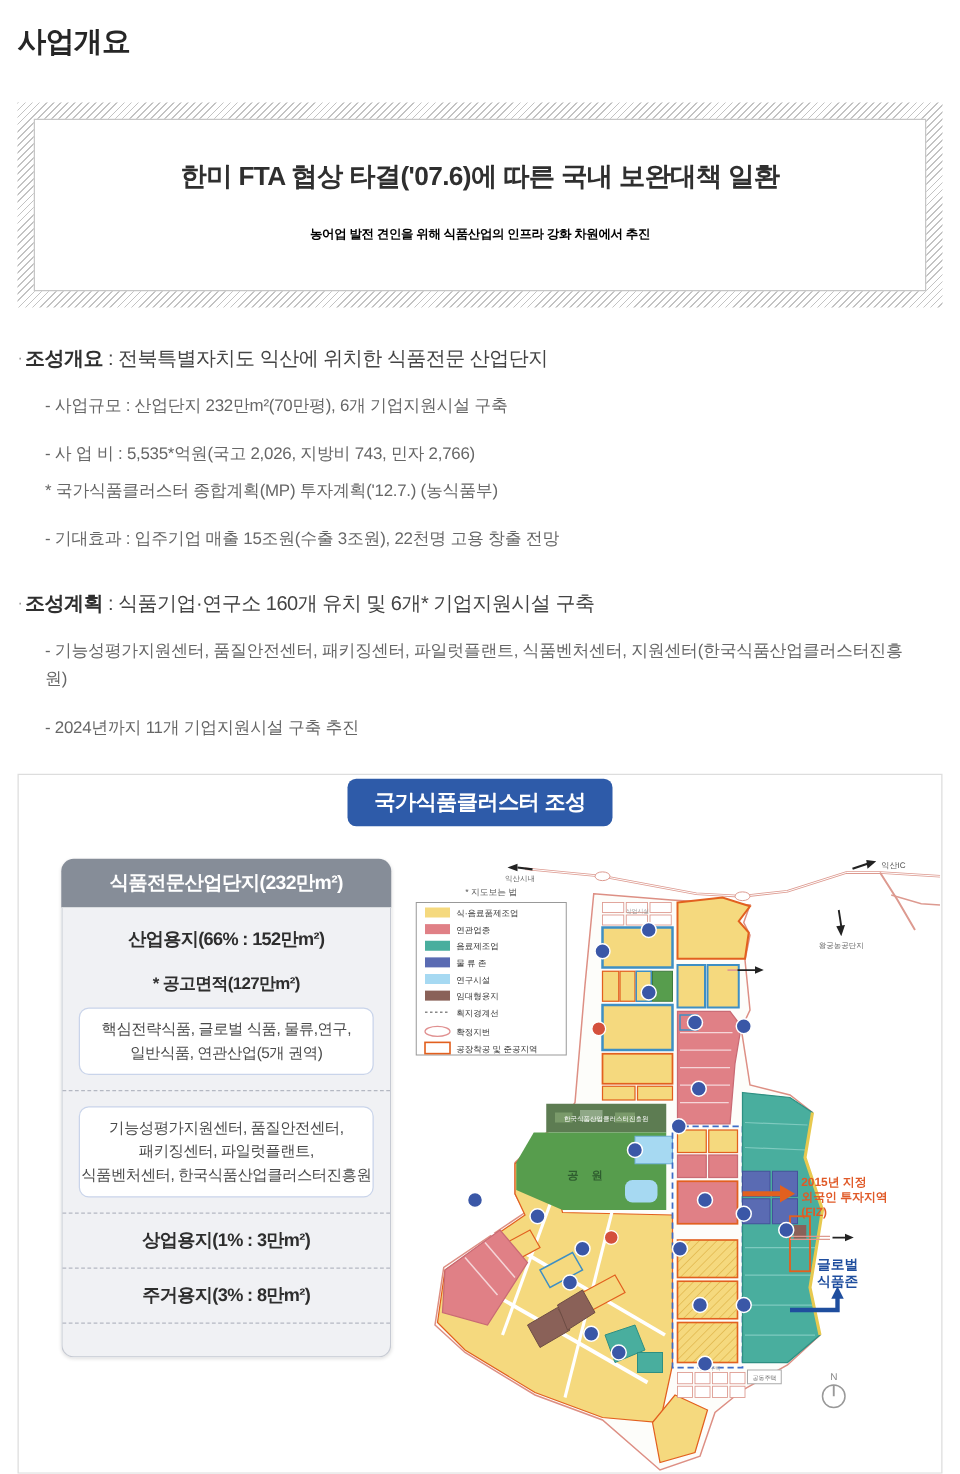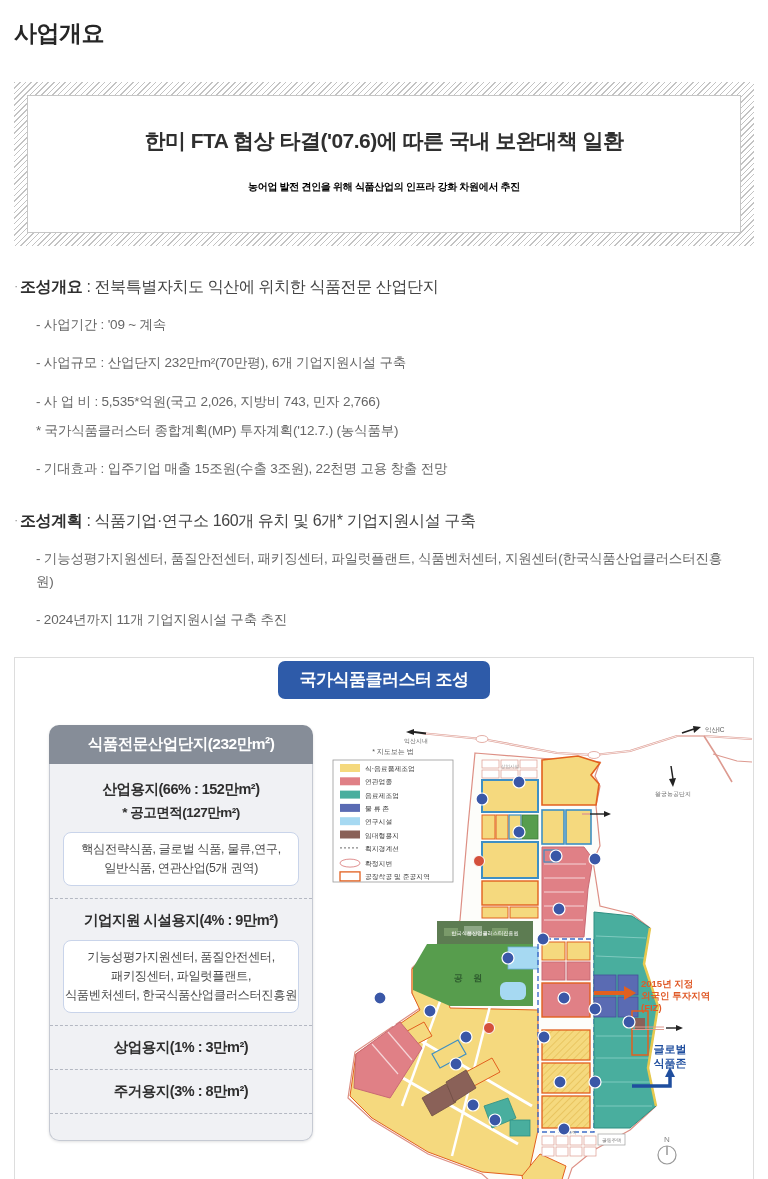--- a/index.html
+++ b/index.html
@@ -51,21 +51,21 @@
   }
   .panel-header {
     background:#868d98; color:#fff; font-size:15.5px; font-weight:800;
     text-align:center; padding:9px 4px; border-radius:10px 10px 0 0; letter-spacing:-0.5px;
   }
   .panel-body {
     background:#f0f1f4; border:1px solid #c6cad3; border-top:none;
     border-radius:0 0 10px 10px; padding:12px 10px 14px;
   }
   .p-title { text-align:center; font-size:14.5px; font-weight:800; color:#2e2e2e; letter-spacing:-0.5px; margin-top:4px; }
-  .p-note  { text-align:center; font-size:13.5px; font-weight:800; color:#2e2e2e; letter-spacing:-0.5px; margin-top:5px; }
+  .p-note  { text-align:center; font-size:13.5px; font-weight:800; color:#2e2e2e; letter-spacing:-0.5px; margin-top:17px; }
   .wbox {
     background:#fff; border:1px solid #c9d4ea; border-radius:8px;
     margin:10px 3px 4px; padding:7px 0; text-align:center;
     font-size:12.3px; color:#4a4a4a; line-height:1.55; white-space:pre-line; letter-spacing:-0.4px;
   }
   .dash-sep { border-top:1px dashed #b4b8c2; margin:12px -10px; }
 
   .map-svg { position:absolute; left:317px; top:48px; }
   svg text { font-family:"Liberation Sans","DejaVu Sans",sans-serif; }
 </style>
@@ -77,21 +77,20 @@
 <div class="hatch">
   <div class="hatch-inner">
     <div class="hatch-title">한미 FTA 협상 타결('07.6)에 따른 국내 보완대책 일환</div>
     <div class="hatch-sub">농어업 발전 견인을 위해 식품산업의 인프라 강화 차원에서 추진</div>
   </div>
 </div>
 
 <div class="sec">
   <div class="sec-head"><span class="dot">·</span><b>조성개요</b><span> : 전북특별자치도 익산에 위치한 식품전문 산업단지</span></div>
   <div class="sec-items">
-    <div class="li">- 사업기간 : '09 ~ 계속</div>
     <div class="li">- 사업규모 : 산업단지 232만m²(70만평), 6개 기업지원시설 구축</div>
     <div class="li">- 사 업 비 : 5,535*억원(국고 2,026, 지방비 743, 민자 2,766)</div>
     <div class="li foot">* 국가식품클러스터 종합계획(MP) 투자계획('12.7.) (농식품부)</div>
     <div class="li">- 기대효과 : 입주기업 매출 15조원(수출 3조원), 22천명 고용 창출 전망</div>
   </div>
 </div>
 
 <div class="sec">
   <div class="sec-head"><span class="dot">·</span><b>조성계획</b><span> : 식품기업·연구소 160개 유치 및 6개* 기업지원시설 구축</span></div>
   <div class="sec-items">
@@ -104,21 +103,20 @@
   <div class="banner">국가식품클러스터 조성</div>
 
   <div class="panel">
     <div class="panel-header">식품전문산업단지(232만m²)</div>
     <div class="panel-body">
       <div class="p-title">산업용지(66% : 152만m²)</div>
       <div class="p-note">* 공고면적(127만m²)</div>
       <div class="wbox">핵심전략식품, 글로벌 식품, 물류,연구,
 일반식품, 연관산업(5개 권역)</div>
       <div class="dash-sep"></div>
-      <div class="p-title">기업지원 시설용지(4% : 9만m²)</div>
       <div class="wbox">기능성평가지원센터, 품질안전센터,
 패키징센터, 파일럿플랜트,
 식품벤처센터, 한국식품산업클러스터진흥원</div>
       <div class="dash-sep"></div>
       <div class="p-title">상업용지(1% : 3만m²)</div>
       <div class="dash-sep"></div>
       <div class="p-title">주거용지(3% : 8만m²)</div>
       <div class="dash-sep"></div>
 
     </div>

